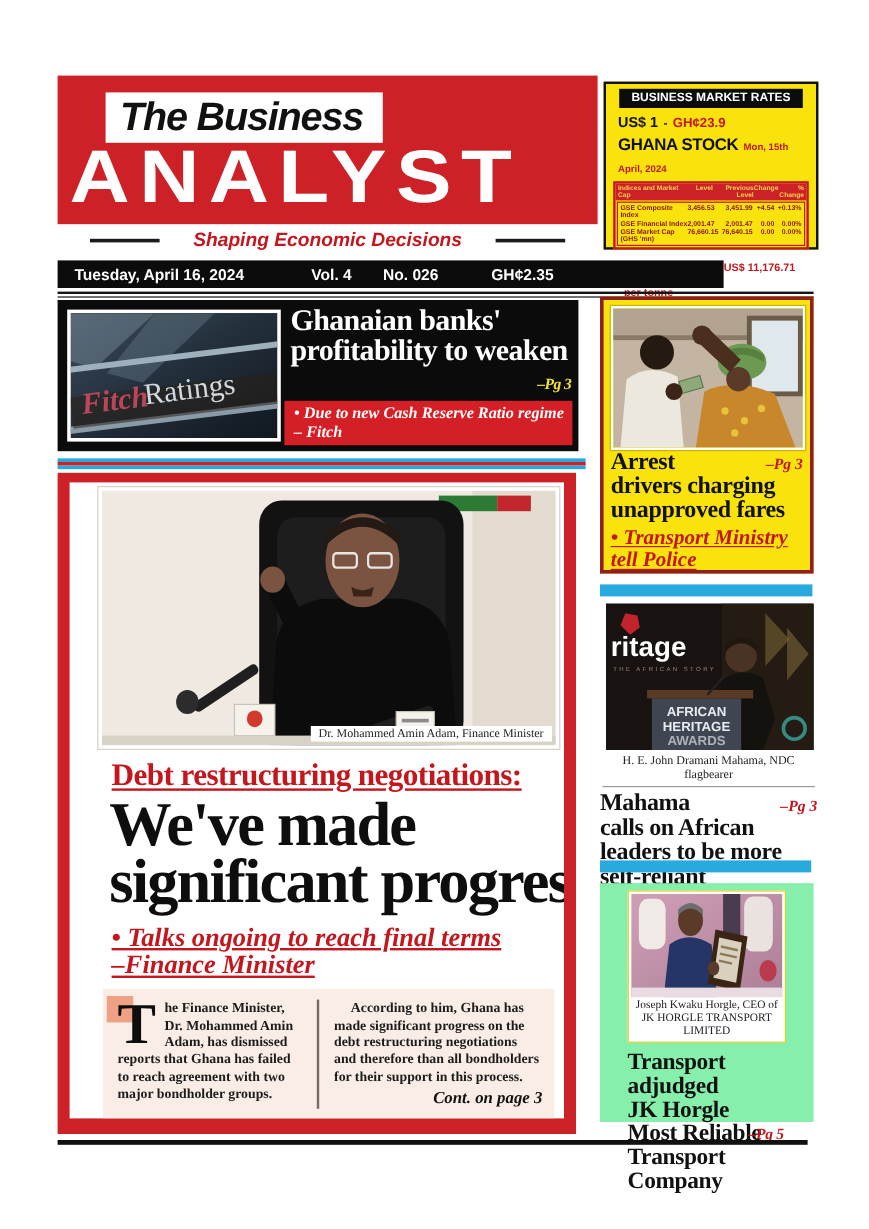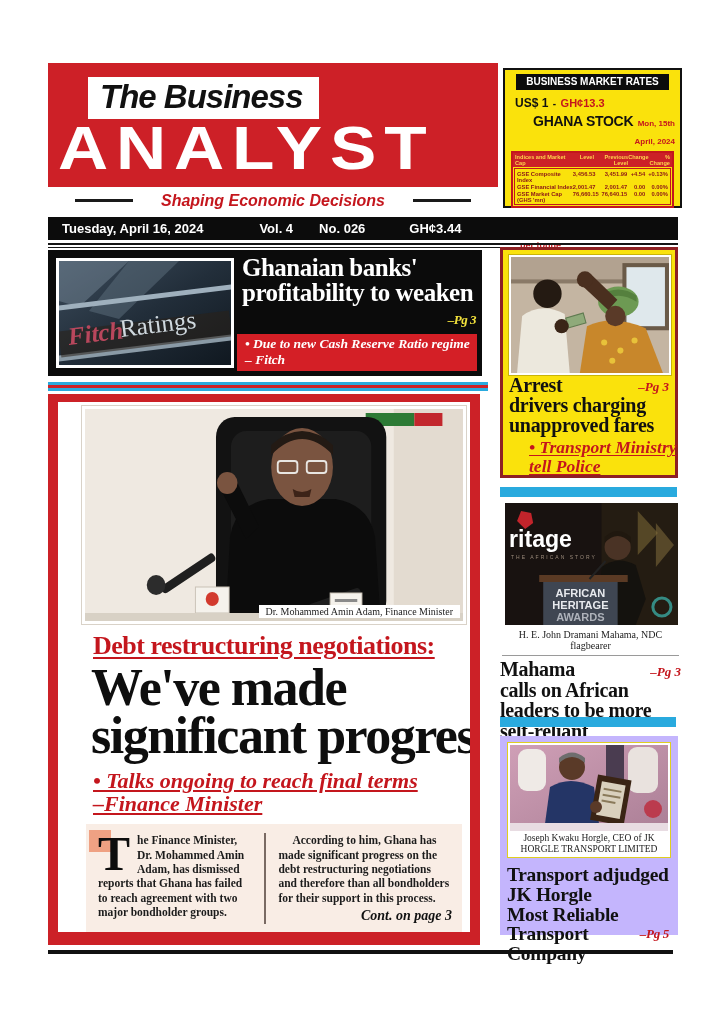--- a/index.html
+++ b/index.html
@@ -19,41 +19,41 @@
 
   
   .market-box { position:absolute; left:503px; top:68px; width:179px; height:140px; background:#fae20c;
                 border:2px solid #111; padding:3px 5px; }
   .mr-title { background:#0c0c0c; color:#fff; text-align:center; font:700 10px "Liberation Sans", sans-serif;
               padding:2px 0 3px; margin:1px 6px 3px; }
   .mr-fx { padding-left:5px; }
   .mr-fx .fx-l { font:800 12px "Liberation Sans", sans-serif; color:#111; }
   .mr-fx .fx-d { font:800 10px "Liberation Sans", sans-serif; color:#111; }
   .mr-fx .fx-v { font:800 11px "Liberation Sans", sans-serif; color:#c4161d; }
-  .mr-stock { padding-left:5px; margin-top:1px;text-align:right; }
+  .mr-stock { padding-left:5px; margin-top:1px; }
   .mr-stock .st-l { font:800 14px "Liberation Sans", sans-serif; color:#111; letter-spacing:-0.3px;}
   .mr-stock .st-d { font:800 8px "Liberation Sans", sans-serif; color:#c4161d; }
   .gse-table { margin:3px 1px 0; border:2px solid #c4161d; background:#fae20c; }
   .gse-hrow { display:flex; background:#cc2127; padding:1px 2px; }
   .gse-hrow span { font:700 5.6px "Liberation Sans", sans-serif; color:#ffd34d; }
   .gse-row { display:flex; padding:0.5px 2px; }
   .gse-row span { font:700 5.8px "Liberation Sans", sans-serif; color:#8a1418; }
   .gse-hrow span:nth-child(1), .gse-row span:nth-child(1){ width:37%; text-align:left; }
   .gse-hrow span:nth-child(2), .gse-row span:nth-child(2){ width:14%; text-align:right; }
   .gse-hrow span:nth-child(3), .gse-row span:nth-child(3){ width:22%; text-align:right; }
   .gse-hrow span:nth-child(4), .gse-row span:nth-child(4){ width:12%; text-align:right; }
   .gse-hrow span:nth-child(5), .gse-row span:nth-child(5){ width:15%; text-align:right; }
   .gse-body { border:1px solid #c4161d; margin:1px; padding:1px 0; }
   .commodities { margin:4px 0 0 10px; }
   .commodity-row { line-height:1.3; }
   .commodity-label { font:800 11.5px "Liberation Sans", sans-serif; color:#111;margin-left:32px; }
   .commodity-value { font:800 9px "Liberation Sans", sans-serif; color:#c4161d; }
 
   
-  .date-bar { position:absolute; left:48px; top:217px; width:630px; height:23px; background:#0c0c0c;
+  .date-bar { position:absolute; left:48px; top:217px; width:555px; height:23px; background:#0c0c0c;
               display:flex; align-items:center; color:#fff; font:700 13px "Liberation Sans", sans-serif; }
   .date-bar .db-date { margin-left:14px; margin-right:56px; }
   .date-bar .db-vol  { margin-right:26px; }
   .date-bar .db-no   { margin-right:44px; }
   .date-rule { position:absolute; left:48px; top:243px; width:630px; height:5px;
                border-top:2px solid #151515; border-bottom:1px solid #151515; }
 
   
   .banks-box { position:absolute; left:48px; top:250px; width:434px; height:126px; background:#0b0b0b; }
   .fitch-photo { position:absolute; left:8px; top:8px; width:178px; height:110px; border:3px solid #fff; }
@@ -96,35 +96,35 @@
 
   
   .fares-box { position:absolute; left:500px; top:247px; width:178px; height:231px; background:#fae20c;
                border:3px solid #8e2023; padding:5px 6px; }
   .fares-photo { width:162px; height:120px; border:2px solid #fff; outline:1px solid #c9b408; }
   .fares-photo svg { display:block; width:100%; height:100%; }
   .fares-h-line1 { display:flex; justify-content:space-between; align-items:flex-end; }
   .fares-headline, .fares-rest { font:700 20px "Liberation Serif", serif; color:#111; line-height:1.0; letter-spacing:-0.3px; }
   .pg-ref-red { font:italic 700 13px "Liberation Serif", serif; color:#c4161d; }
   .fares-sub { margin-top:3px; width:160px; font:italic 700 17.5px "Liberation Serif", serif; color:#c4161d;
-               line-height:1.1; text-decoration:underline; text-underline-offset:2px;margin-left:20px; }
+               line-height:1.1; text-decoration:underline; text-underline-offset:2px; }
 
   .cyan-bar { position:absolute; background:#29aade; }
   .cyan1 { left:500px; top:487px; width:177px; height:10px; }
   .cyan2 { left:500px; top:717px; width:176px; height:10px; }
 
   .mahama-box { position:absolute; left:500px; top:501px; width:181px; height:213px; background:#fff; }
   .mahama-photo { margin:2px 3px 0 5px; height:122px; background:#181210; }
   .mahama-photo svg { display:block; width:100%; height:100%; }
   .mahama-caption { text-align:center; font:400 10px "Liberation Serif", serif; color:#222; margin-top:4px; }
   .mahama-rule { height:1px; background:#9a9a9a; margin:4px 2px 3px; }
   .mahama-h-line1 { display:flex; justify-content:space-between; align-items:flex-end; }
   .mahama-headline, .mahama-rest { font:700 20px "Liberation Serif", serif; color:#111; line-height:1.03; letter-spacing:-0.3px; }
 
-  .horgle-box { position:absolute; left:500px; top:736px; width:178px; height:199px; background:#c4b5fd; padding:6px 7px; }
+  .horgle-box { position:absolute; left:500px; top:736px; width:178px; height:199px; background:#86efac; padding:6px 23px; }
   .horgle-photo-frame { background:#ffffff; border:1px solid #e0cf20; padding:2px 2px 1px; }
   .horgle-photo { height:86px; }
   .horgle-photo svg { display:block; width:100%; height:100%; }
   .horgle-caption { text-align:center; font:400 9.5px "Liberation Serif", serif; color:#222; line-height:1.15; padding:2px 0 1px; }
   .horgle-headline { position:relative; margin-top:7px; font:700 19.5px "Liberation Serif", serif; color:#111; line-height:1.02; letter-spacing:-0.3px; }
   .horgle-pgref { position:absolute; right:2px; top:61px; font:italic 700 13px "Liberation Serif", serif; color:#c4161d; }
 
   .bottom-rule { position:absolute; left:48px; top:950px; width:625px; height:4px; background:#111; }
 </style>
 </head>
@@ -142,21 +142,21 @@
     <div class="tl-line"></div>
     <div class="tagline-text">Shaping Economic Decisions</div>
     <div class="tl-line"></div>
   </div>
 
   <div class="market-box">
     <div class="mr-title">BUSINESS MARKET RATES</div>
     <div class="mr-fx">
       <span class="fx-l">US$ 1</span>
       <span class="fx-d">-</span>
-      <span class="fx-v">GH¢13.3</span>
+      <span class="fx-v">GH¢23.9</span>
     </div>
     <div class="mr-stock">
       <span class="st-l">GHANA STOCK</span>
       <span class="st-d">Mon, 15th April, 2024</span>
     </div>
     <div class="gse-table">
       <div class="gse-hrow">
           <span>Indices and Market Cap</span>
           <span>Level</span>
           <span>Previous Level</span>
@@ -200,21 +200,21 @@
         <span class="commodity-label">GOLD:</span>
         <span class="commodity-value">US$ 2,356.10 per ounce</span>
       </div>
       </div>
   </div>
 
   <div class="date-bar">
     <span class="db-date">Tuesday, April 16, 2024</span>
     <span class="db-vol">Vol. 4</span>
     <span class="db-no">No. 026</span>
-    <span class="db-price">GH¢3.44</span>
+    <span class="db-price">GH¢2.35</span>
   </div>
   <div class="date-rule"></div>
 
   <div class="banks-box">
     <div class="fitch-photo">
       <svg viewBox="0 0 172 104" preserveAspectRatio="none">
         <defs>
           <linearGradient id="fbg" x1="0" y1="0" x2="1" y2="1">
             <stop offset="0" stop-color="#3c4c5c"></stop>
               <stop offset="0.5" stop-color="#222e3a"></stop>

